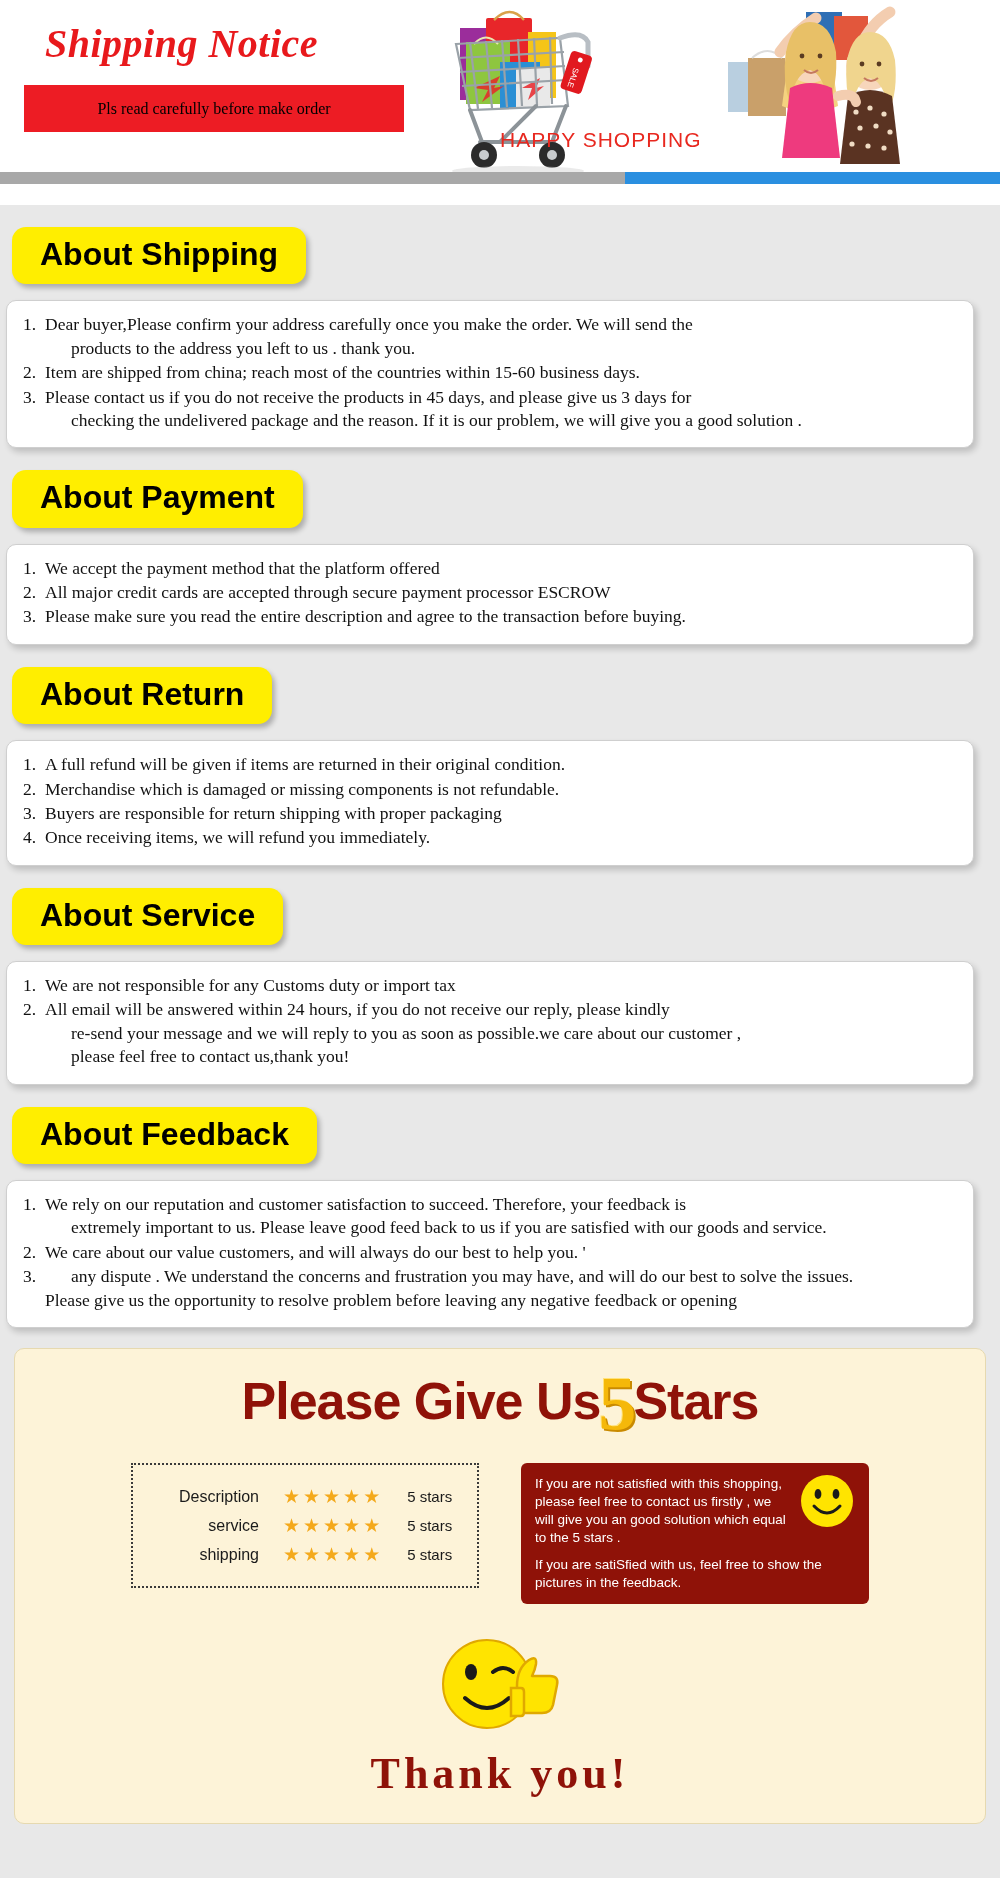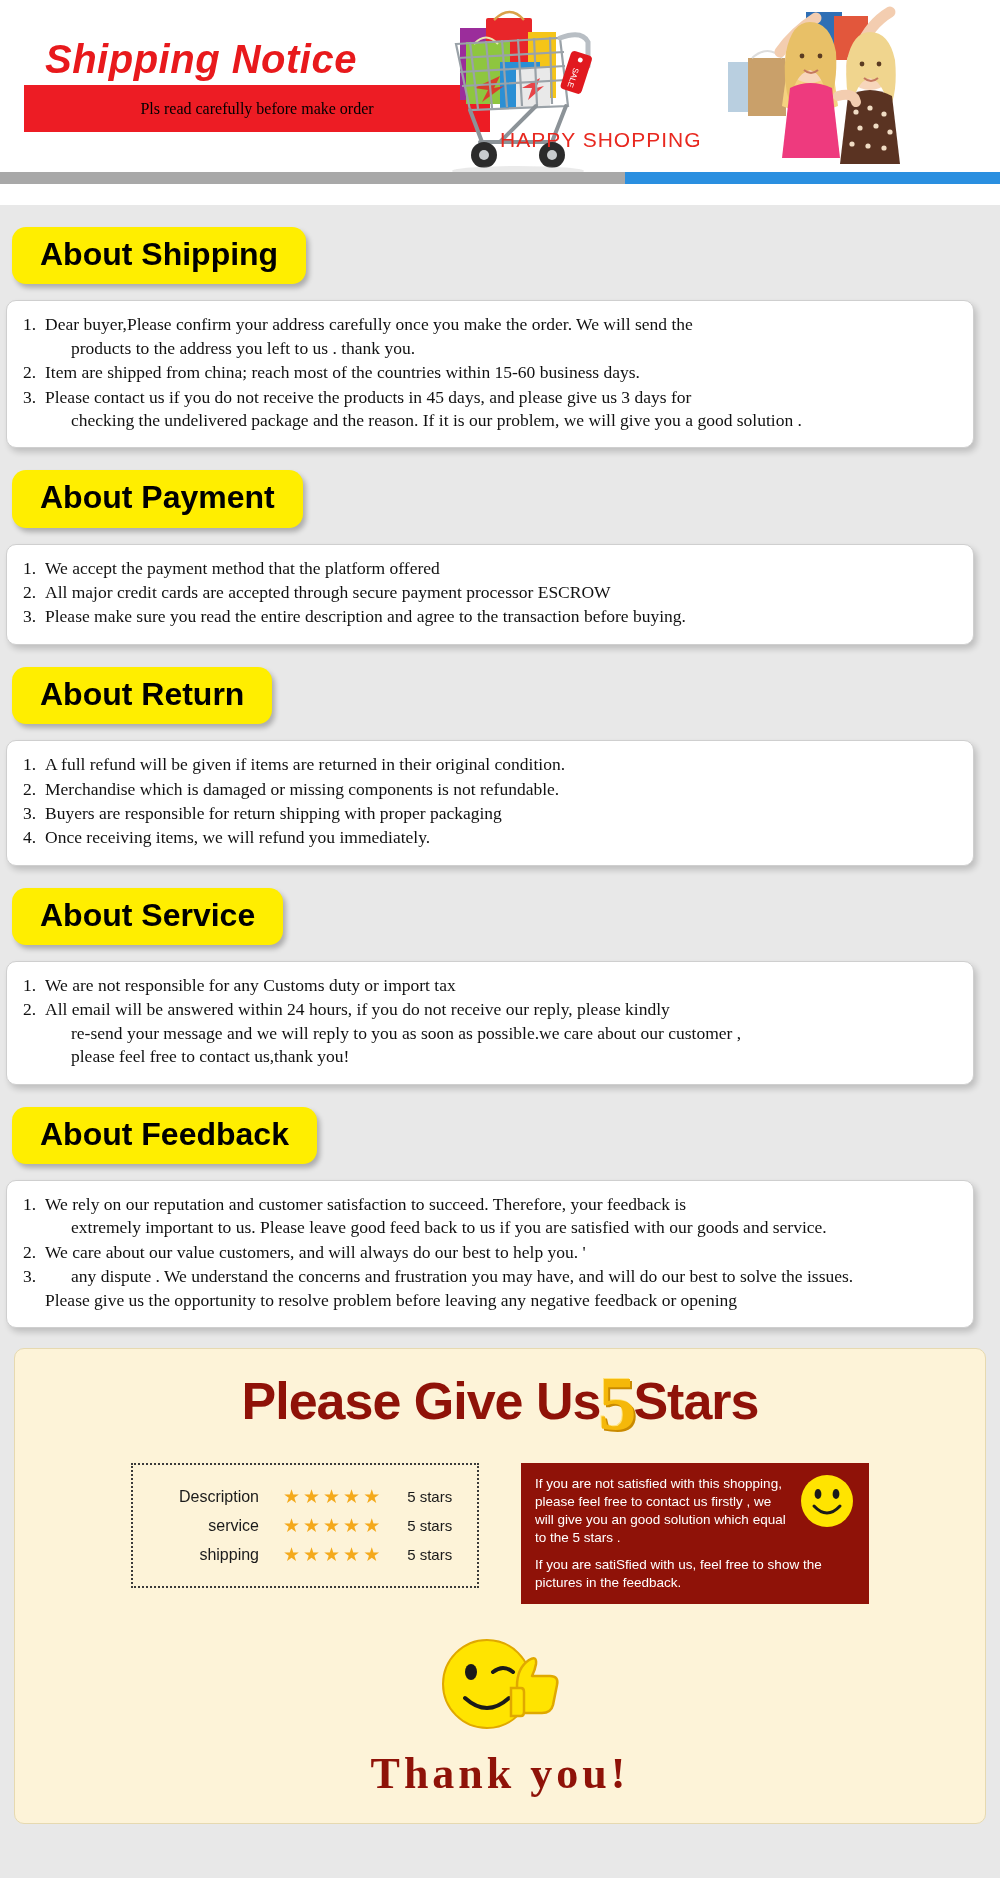--- a/index.html
+++ b/index.html
@@ -12,29 +12,29 @@
   }
 
   
   .header {
     position: relative;
     width: 1000px; height: 205px;
     background: #ffffff;
     overflow: hidden;
   }
   .hdr-title {
-    position: absolute; left: 45px; top: 37px;
-    font-family: Liberation Sans, sans-serif;
+    position: absolute; left: 45px; top: 20px;
+    font-family: Liberation Serif, serif;
     font-style: italic; font-weight: bold;
     font-size: 40px; color: #e8191c;
     letter-spacing: 0.5px;
   }
   .hdr-banner {
     position: absolute; left: 24px; top: 85px;
-    width: 466px; height: 47px;
+    width: 380px; height: 47px;
     background: #ed1c24;
     display: flex; align-items: center; justify-content: center;
   }
   .hdr-happy {
     position: absolute; left: 500px; top: 128px;
     font-family: "Liberation Sans", sans-serif;
     font-size: 21px; color: #e8281f; letter-spacing: 1px;
   }
   .hdr-strip {
     position: absolute; left: 0; top: 172px; width: 1000px; height: 12px;
@@ -140,21 +140,21 @@
     font-family: "Liberation Sans", sans-serif;
     font-size: 16px; color: #1a1a1a;
   }
   .rating-label { width: 108px; text-align: right; }
   .rating-stars { color: #f4a91b; font-size: 19px; letter-spacing: 3px; }
   .rating-val { font-size: 15px; color: #1a1a1a; }
 
   .promise-box {
     width: 348px;
     background: #8f1208;
-    border-radius: 0;
+    border-radius: 6px;
     padding: 12px 14px;
     position: relative;
     color: #ffffff;
     font-family: "Liberation Sans", sans-serif;
   }
   .promise-box p { font-size: 13.5px; line-height: 1.32; margin-bottom: 10px; max-width: 252px; }
   .promise-box p.second { max-width: 320px; margin-bottom: 0; }
   .smiley-sm { position: absolute; right: 14px; top: 10px; width: 56px; height: 56px; }
 
   .bottom-art { text-align: center; margin-top: 22px; }

